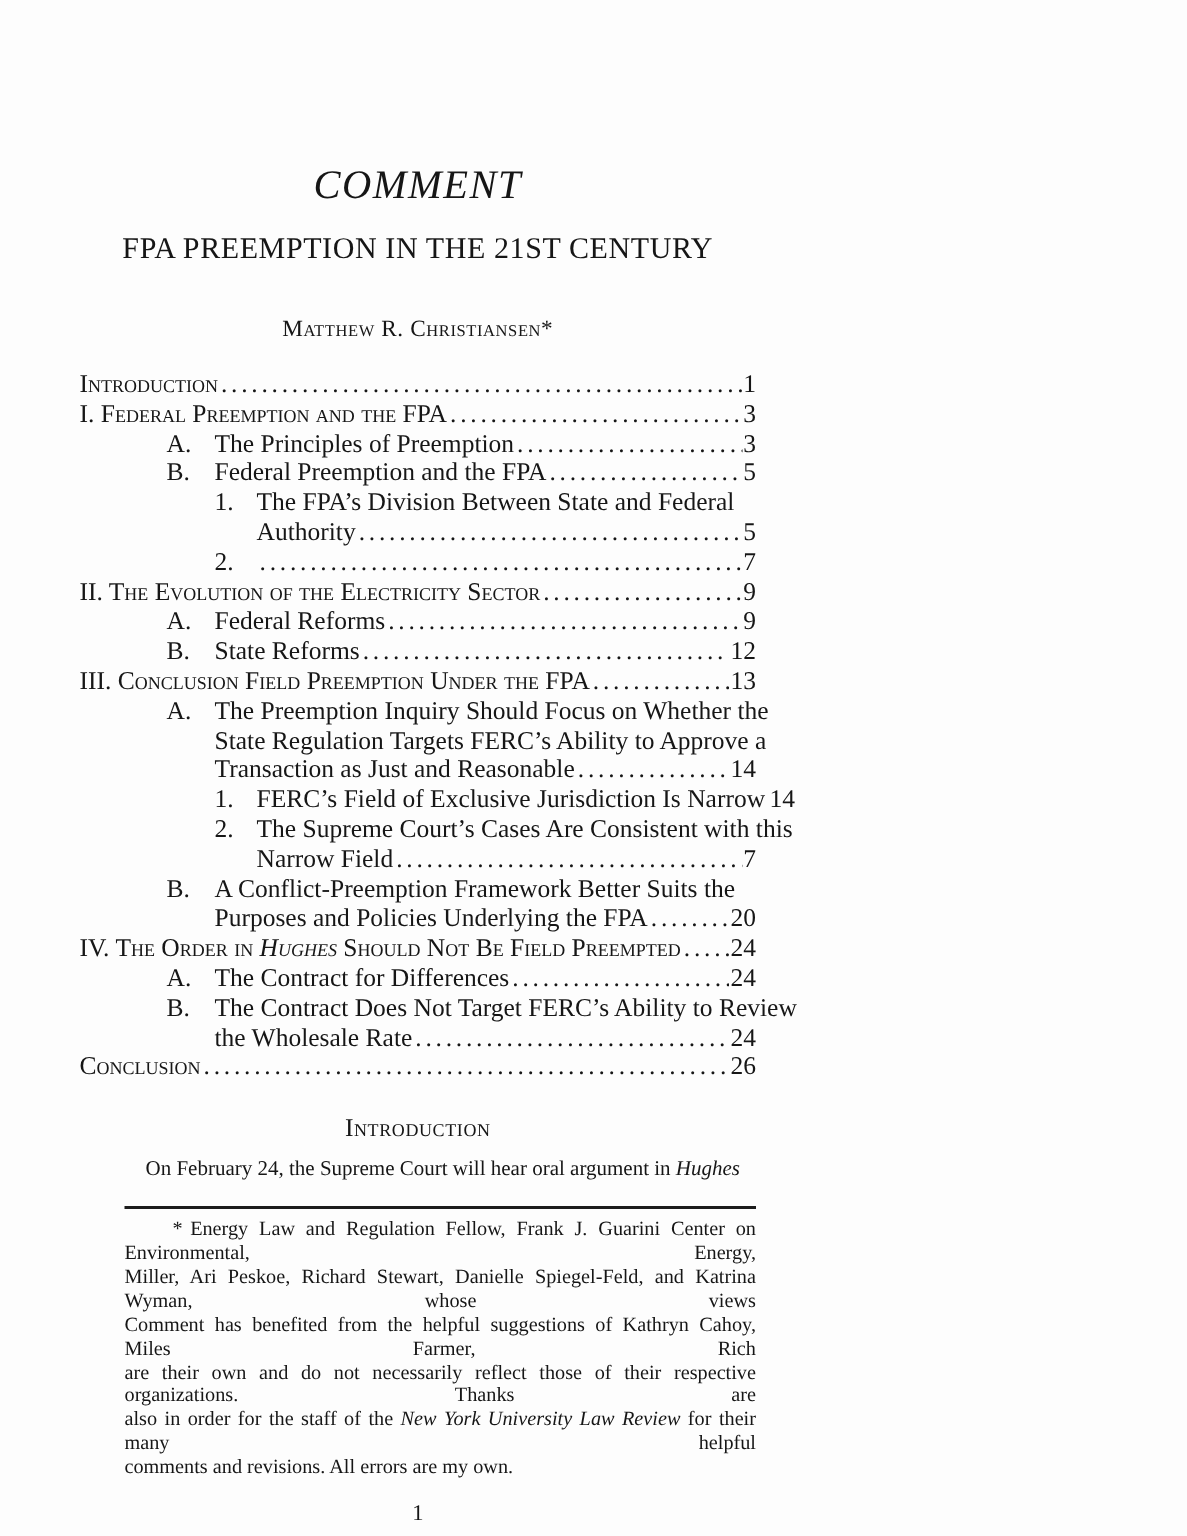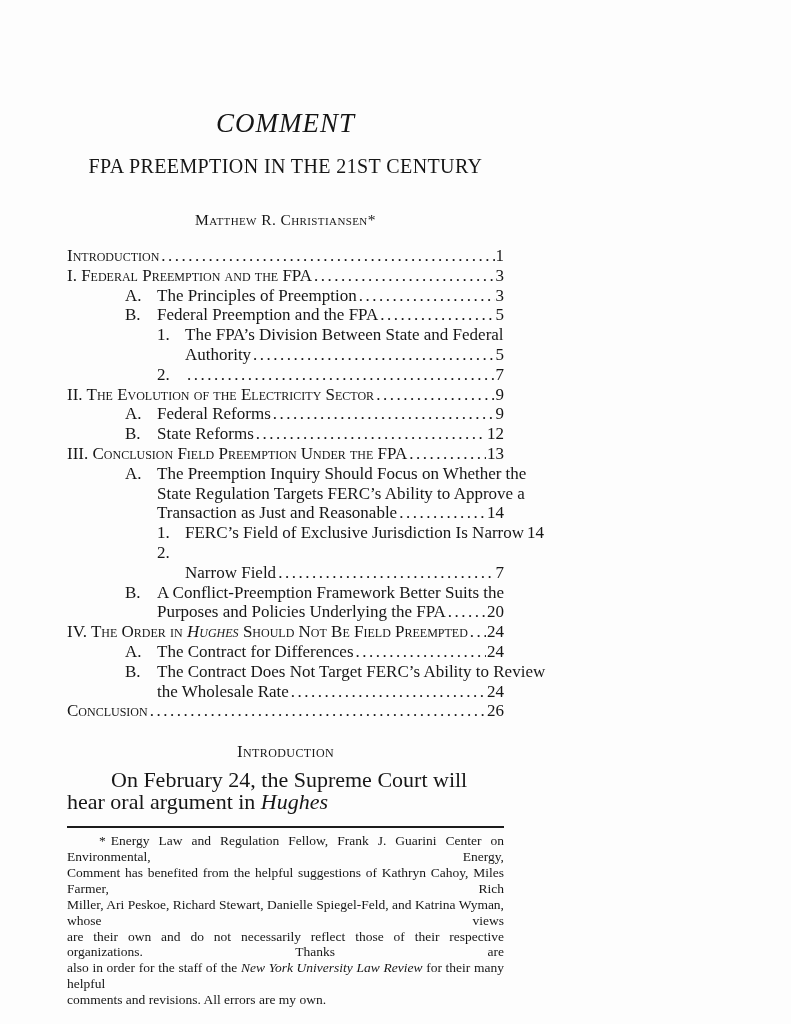--- a/index.html
+++ b/index.html
@@ -6,21 +6,21 @@
   body {
     width: 791px; height: 1024px;
     background: #fdfdfd;
     color: #161616;
     font-family: "Liberation Serif", "DejaVu Serif", serif;
     overflow: hidden;
   }
   .sheet {
     box-sizing: border-box;
     width: 645px; height: 1024px;
-    padding: 108px 141px 0 67px;
+    padding: 108px 141px 0 53px;
   }
   .sc { font-variant: small-caps; }
 
   .kicker {
     font-size: 27px; line-height: 30px;
     font-style: italic; letter-spacing: 1px;
     text-align: center;
   }
   .title {
     margin-top: 14px;
@@ -61,25 +61,25 @@
 
   .intro-heading {
     margin-top: 21px;
     font-size: 17px; line-height: 20px;
     font-variant: small-caps;
     letter-spacing: 0.4px;
     text-align: center;
   }
   .intro-line {
     margin: 7px 0 0 0;
-    font-size: 22px; line-height: 22px;
+    font-size: 14px; line-height: 22px;
     text-indent: 44px;
   }
 
-  .footnote { margin-top: 13px; font-size: 13.5px; line-height: 15.9px; }
+  .footnote { margin-top: 13px; font-size: 13.5px; line-height: 15.9px; margin-left: 30px; }
   .fn-rule { border: none; border-top: 2px solid #1c1c1c; margin: 0 0 5px 0; }
   .fn-line { text-align: justify; text-align-last: justify; text-justify: inter-word; }
   .fn-line.first { text-indent: 32px; }
   .fn-line.last { text-align: left; text-align-last: left; }
   .fn-marker { padding-right: 5px; }
 
   .page-num {
     margin-top: 15px;
     font-size: 15px; line-height: 17px;
     text-align: center;
@@ -182,20 +182,21 @@
 
     <div class="toc-row lvl2">
       <span class="marker">1.</span>
       <span class="toc-text">FERC’s Field of Exclusive Jurisdiction Is Narrow</span>
       <span class="dots"></span>
       <span class="pg">14</span>
     </div>
 
     <div class="toc-row lvl2">
       <span class="marker">2.</span>
+      <span class="toc-text">The Supreme Court’s Cases Are Consistent with this</span>
     </div>
 
     <div class="toc-row cont2">
       <span class="toc-text">Narrow Field</span>
       <span class="dots"></span>
       <span class="pg">7</span>
     </div>
 
     <div class="toc-row lvl1">
       <span class="marker">B.</span>
@@ -240,22 +241,22 @@
 
   </nav>
 
   <div class="intro-heading">Introduction</div>
 
   <p class="intro-line"><span>On February 24, the Supreme Court will hear oral argument in </span><i>Hughes</i></p>
 
   <div class="footnote">
     <hr class="fn-rule">
     <div class="fn-line first"><span class="fn-marker">*</span><span>Energy Law and Regulation Fellow, Frank J. Guarini Center on Environmental, Energy,</span></div>
+    <div class="fn-line">Miller, Ari Peskoe, Richard Stewart, Danielle Spiegel-Feld, and Katrina Wyman, whose views</div>
     <div class="fn-line">Comment has benefited from the helpful suggestions of Kathryn Cahoy, Miles Farmer, Rich</div>
-    <div class="fn-line">Miller, Ari Peskoe, Richard Stewart, Danielle Spiegel-Feld, and Katrina Wyman, whose views</div>
     <div class="fn-line">are their own and do not necessarily reflect those of their respective organizations. Thanks are</div>
     <div class="fn-line"><span>also in order for the staff of the </span><i>New York University Law Review</i><span> for their many helpful</span></div>
     <div class="fn-line last">comments and revisions. All errors are my own.</div>
   </div>
 
   <div class="page-num">1</div>
 
 </div>
 
 </body></html>

